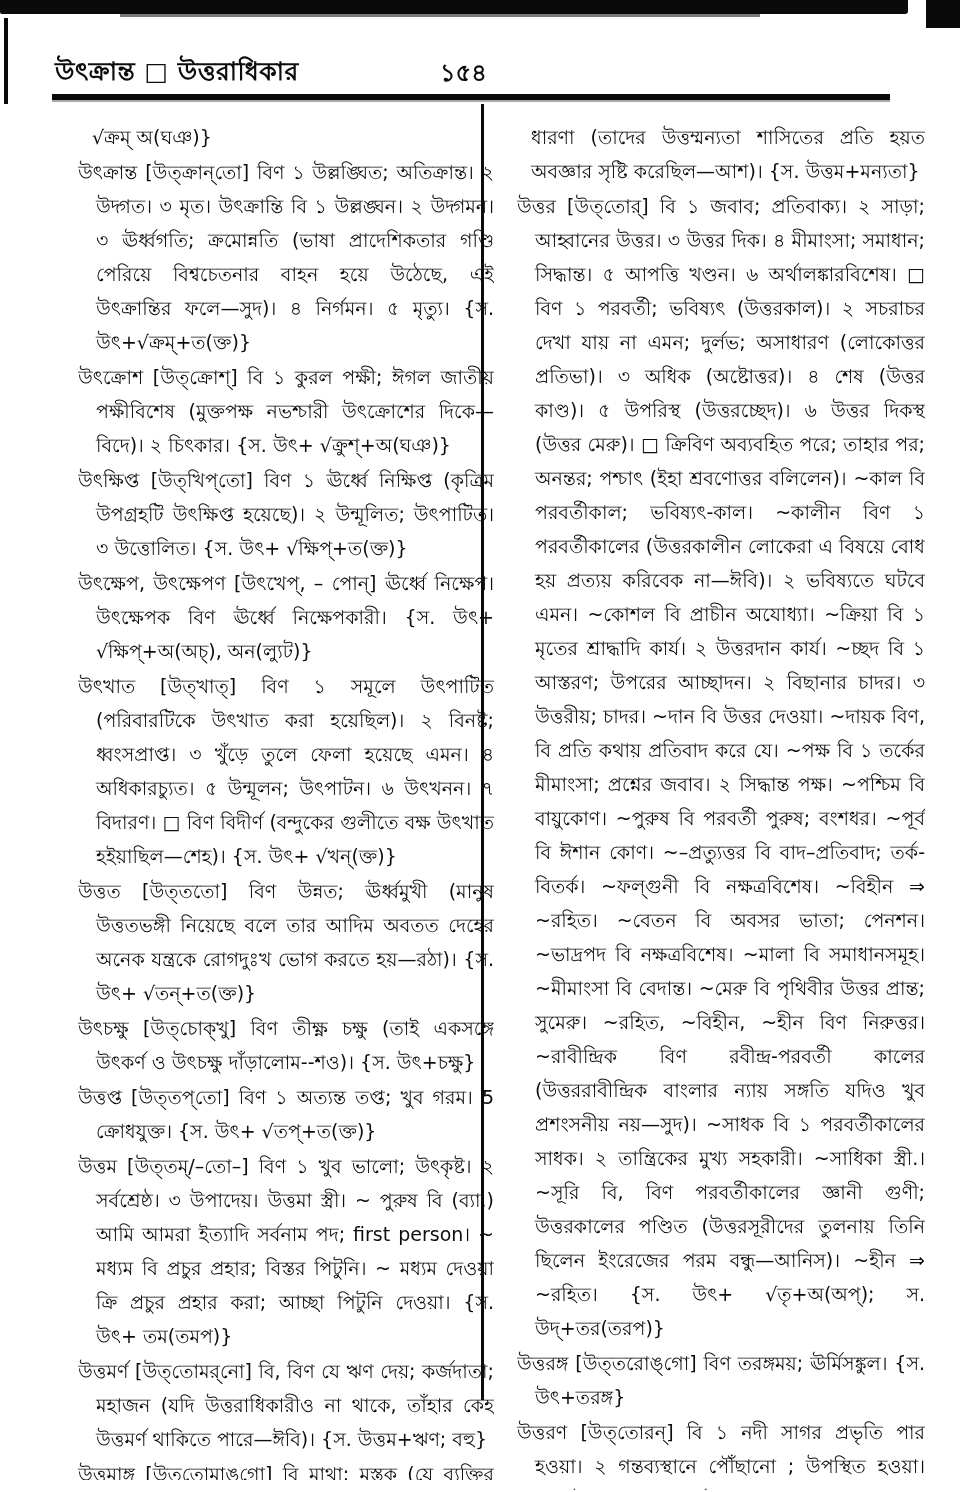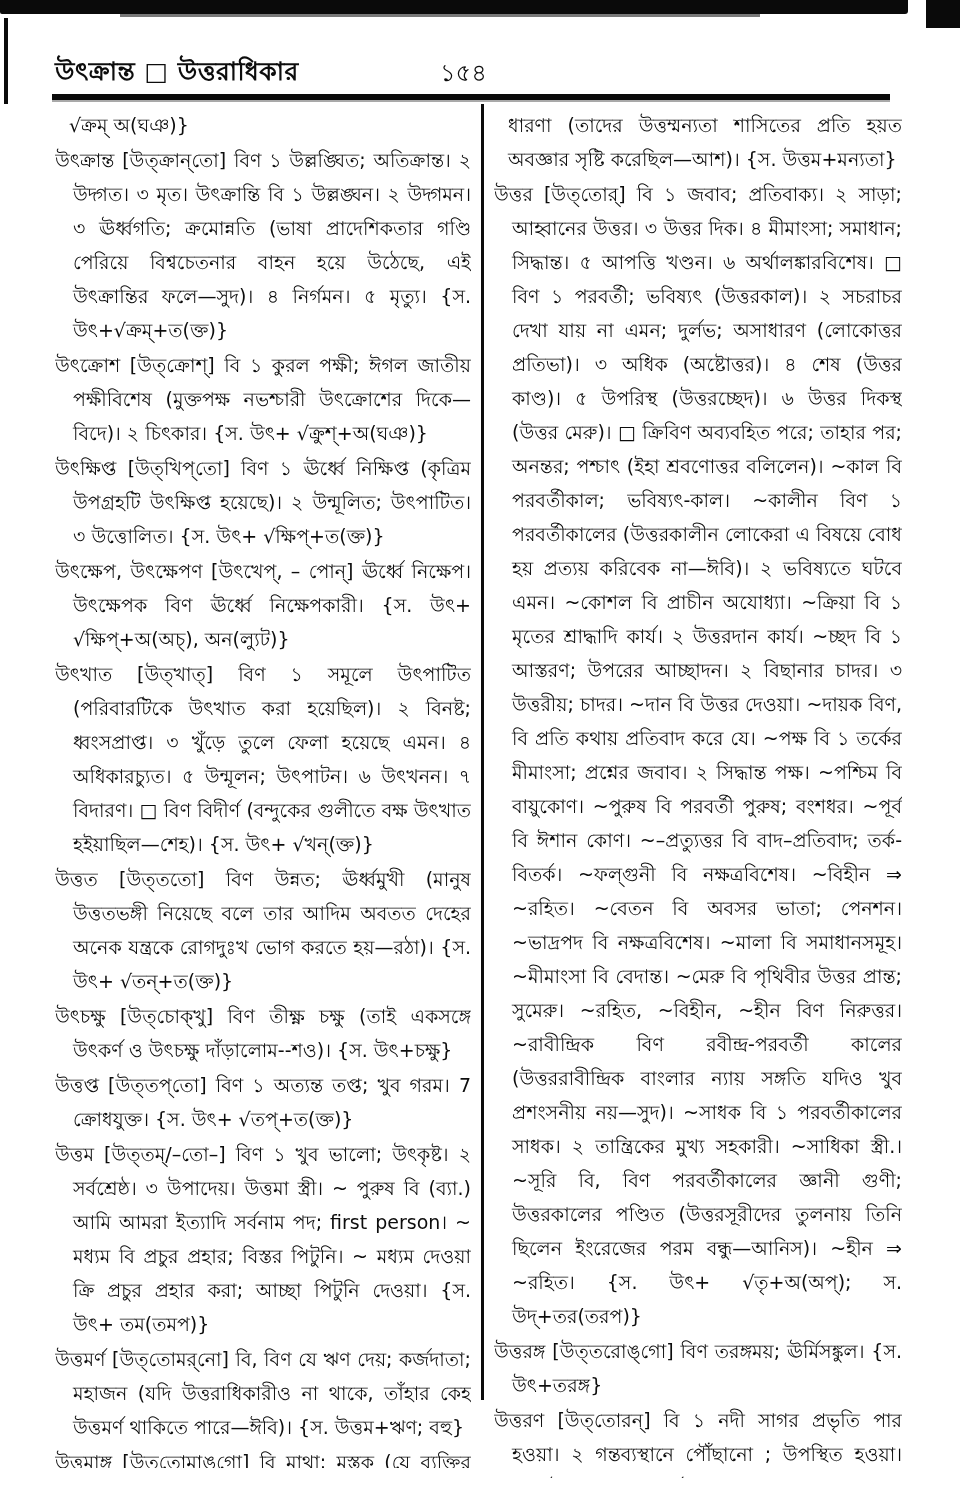--- a/index.html
+++ b/index.html
@@ -10,25 +10,25 @@
   }
   
   .art{position:absolute;background:#0a0a0a;}
   #art-top-band{left:0;top:0;width:908px;height:14px;border-radius:0 0 3px 2px;}
   #art-top-band:after{content:"";position:absolute;left:120px;top:14px;width:640px;height:3px;background:#0a0a0a;opacity:.55;}
   #art-top-right{right:0;top:0;width:34px;height:28px;}
   #art-left-edge{left:4px;top:18px;width:4px;height:86px;}
   
   #header{position:absolute;left:55px;top:52px;width:850px;height:36px;}
   #header .range{font-weight:bold;font-size:25px;letter-spacing:.5px;margin-top:32px;}
-  #pageno{position:absolute;left:440px;top:54px;font-weight:normal;font-size:24px;text-align:center;}
+  #pageno{position:absolute;left:440px;top:54px;font-weight:bold;font-size:24px;text-align:center;}
   #header-rule{position:absolute;left:52px;top:94px;width:838px;height:6px;background:#0a0a0a;box-shadow:0 2px 0 rgba(10,10,10,.35);}
   
   #col-divider{position:absolute;left:481px;top:104px;width:3px;height:1296px;background:#0a0a0a;}
-  .col{position:absolute;top:108px;overflow:hidden;}
+  .col{position:absolute;top:120px;overflow:hidden;margin-left:23px;}
   #col-left{left:55px;width:416px;height:1360px;}
   #col-right{left:494px;width:408px;height:1370px;}
   .entry{
     margin:0 0 1px 0;
     font-size:19px;line-height:34px;
     text-align:justify;
     padding-left:18px;text-indent:-18px;
   }
   .entry.cont{text-indent:0;padding-left:14px;}
   .entry b{font-weight:normal;}
@@ -50,21 +50,21 @@
 
 <div class="col" id="col-left">
     <p class="entry cont"><span>√ক্রম্ অ(ঘঞ)}</span></p>
     <p class="entry"><b>উৎক্রান্ত</b> <span>[উত্‌ক্রান্‌তো] বিণ ১ উল্লঙ্ঘিত; অতিক্রান্ত। ২ উদ্গত। ৩ মৃত। উৎক্রান্তি বি ১ উল্লঙ্ঘন। ২ উদ্গমন। ৩ ঊর্ধ্বগতি; ক্রমোন্নতি (ভাষা প্রাদেশিকতার গণ্ডি পেরিয়ে বিশ্বচেতনার বাহন হয়ে উঠেছে, এই উৎক্রান্তির ফলে—সুদ)। ৪ নির্গমন। ৫ মৃত্যু। {স. উৎ+√ক্রম্+ত(ক্ত)}</span></p>
     <p class="entry"><b>উৎক্রোশ</b> <span>[উত্‌ক্রোশ্] বি ১ কুরল পক্ষী; ঈগল জাতীয় পক্ষীবিশেষ (মুক্তপক্ষ নভশ্চারী উৎক্রোশের দিকে—বিদে)। ২ চিৎকার। {স. উৎ+ √ক্রুশ্+অ(ঘঞ)}</span></p>
     <p class="entry"><b>উৎক্ষিপ্ত</b> <span>[উত্‌খিপ্‌তো] বিণ ১ ঊর্ধ্বে নিক্ষিপ্ত (কৃত্রিম উপগ্রহটি উৎক্ষিপ্ত হয়েছে)। ২ উন্মূলিত; উৎপাটিত। ৩ উত্তোলিত। {স. উৎ+ √ক্ষিপ্+ত(ক্ত)}</span></p>
     <p class="entry"><b>উৎক্ষেপ, উৎক্ষেপণ</b> <span>[উৎখেপ্, – পোন্] ঊর্ধ্বে নিক্ষেপ। উৎক্ষেপক বিণ ঊর্ধ্বে নিক্ষেপকারী। {স. উৎ+ √ক্ষিপ্+অ(অচ্), অন(ল্যুট)}</span></p>
     <p class="entry"><b>উৎখাত</b> <span>[উত্‌খাত্] বিণ ১ সমূলে উৎপাটিত (পরিবারটিকে উৎখাত করা হয়েছিল)। ২ বিনষ্ট; ধ্বংসপ্রাপ্ত। ৩ খুঁড়ে তুলে ফেলা হয়েছে এমন। ৪ অধিকারচ্যুত। ৫ উন্মূলন; উৎপাটন। ৬ উৎখনন। ৭ বিদারণ। □ বিণ বিদীর্ণ (বন্দুকের গুলীতে বক্ষ উৎখাত হইয়াছিল—শেহ)। {স. উৎ+ √খন্(ক্ত)}</span></p>
     <p class="entry"><b>উত্তত</b> <span>[উত্‌ততো] বিণ উন্নত; ঊর্ধ্বমুখী (মানুষ উত্ততভঙ্গী নিয়েছে বলে তার আদিম অবতত দেহের অনেক যন্ত্রকে রোগদুঃখ ভোগ করতে হয়—রঠা)। {স. উৎ+ √তন্+ত(ক্ত)}</span></p>
     <p class="entry"><b>উৎচক্ষু</b> <span>[উত্‌চোক্‌খু] বিণ তীক্ষ্ণ চক্ষু (তাই একসঙ্গে উৎকর্ণ ও উৎচক্ষু দাঁড়ালোম--শও)। {স. উৎ+চক্ষু}</span></p>
-    <p class="entry"><b>উত্তপ্ত</b> <span>[উত্‌তপ্‌তো] বিণ ১ অত্যন্ত তপ্ত; খুব গরম। 7 ক্রোধযুক্ত। {স. উৎ+ √তপ্+ত(ক্ত)}</span></p>
+    <p class="entry"><b>উত্তপ্ত</b> <span>[উত্‌তপ্‌তো] বিণ ১ অত্যন্ত তপ্ত; খুব গরম। 5 ক্রোধযুক্ত। {স. উৎ+ √তপ্+ত(ক্ত)}</span></p>
     <p class="entry"><b>উত্তম</b> <span>[উত্‌তম্/–তো–] বিণ ১ খুব ভালো; উৎকৃষ্ট। ২ সর্বশ্রেষ্ঠ। ৩ উপাদেয়। উত্তমা স্ত্রী। ~ পুরুষ বি (ব্যা.) আমি আমরা ইত্যাদি সর্বনাম পদ; first person। ~ মধ্যম বি প্রচুর প্রহার; বিস্তর পিটুনি। ~ মধ্যম দেওয়া ক্রি প্রচুর প্রহার করা; আচ্ছা পিটুনি দেওয়া। {স. উৎ+ তম(তমপ)}</span></p>
     <p class="entry"><b>উত্তমর্ণ</b> <span>[উত্‌তোমর্‌নো] বি, বিণ যে ঋণ দেয়; কর্জদাতা; মহাজন (যদি উত্তরাধিকারীও না থাকে, তাঁহার কেহ উত্তমর্ণ থাকিতে পারে—ঈবি)। {স. উত্তম+ঋণ; বহু}</span></p>
     <p class="entry"><b>উত্তমাঙ্গ</b> <span>[উত্‌তোমাঙ্‌গো] বি মাথা; মস্তক (যে ব্যক্তির স্কন্ধোপরে শবস্বামীর উত্তমাঙ্গ যোজিত, হইয়াছে; সেই ব্যক্তির স্বামী হইবে — ঈবি)। ২ প্রধান অঙ্গ। ৩ মস্তক থেকে কটি পর্যন্ত অংশ। {স. উত্তম+অঙ্গ; কর্মধা.}</span></p>
   </div>
 <div class="col" id="col-right">
     <p class="entry cont"><span>ধারণা (তাদের উত্তম্মন্যতা শাসিতের প্রতি হয়ত অবজ্ঞার সৃষ্টি করেছিল—আশ)। {স. উত্তম+মন্যতা}</span></p>
     <p class="entry"><b>উত্তর</b> <span>[উত্‌তোর্] বি ১ জবাব; প্রতিবাক্য। ২ সাড়া; আহ্বানের উত্তর। ৩ উত্তর দিক। ৪ মীমাংসা; সমাধান; সিদ্ধান্ত। ৫ আপত্তি খণ্ডন। ৬ অর্থালঙ্কারবিশেষ। □ বিণ ১ পরবর্তী; ভবিষ্যৎ (উত্তরকাল)। ২ সচরাচর দেখা যায় না এমন; দুর্লভ; অসাধারণ (লোকোত্তর প্রতিভা)। ৩ অধিক (অষ্টোত্তর)। ৪ শেষ (উত্তর কাণ্ড)। ৫ উপরিস্থ (উত্তরচ্ছেদ)। ৬ উত্তর দিকস্থ (উত্তর মেরু)। □ ক্রিবিণ অব্যবহিত পরে; তাহার পর; অনন্তর; পশ্চাৎ (ইহা শ্রবণোত্তর বলিলেন)। ~কাল বি পরবর্তীকাল; ভবিষ্যৎ-কাল। ~কালীন বিণ ১ পরবর্তীকালের (উত্তরকালীন লোকেরা এ বিষয়ে বোধ হয় প্রত্যয় করিবেক না—ঈবি)। ২ ভবিষ্যতে ঘটবে এমন। ~কোশল বি প্রাচীন অযোধ্যা। ~ক্রিয়া বি ১ মৃতের শ্রাদ্ধাদি কার্য। ২ উত্তরদান কার্য। ~চ্ছদ বি ১ আস্তরণ; উপরের আচ্ছাদন। ২ বিছানার চাদর। ৩ উত্তরীয়; চাদর। ~দান বি উত্তর দেওয়া। ~দায়ক বিণ, বি প্রতি কথায় প্রতিবাদ করে যে। ~পক্ষ বি ১ তর্কের মীমাংসা; প্রশ্নের জবাব। ২ সিদ্ধান্ত পক্ষ। ~পশ্চিম বি বায়ুকোণ। ~পুরুষ বি পরবর্তী পুরুষ; বংশধর। ~পূর্ব বি ঈশান কোণ। ~–প্রত্যুত্তর বি বাদ–প্রতিবাদ; তর্ক-বিতর্ক। ~ফল্গুনী বি নক্ষত্রবিশেষ। ~বিহীন ⇒ ~রহিত। ~বেতন বি অবসর ভাতা; পেনশন। ~ভাদ্রপদ বি নক্ষত্রবিশেষ। ~মালা বি সমাধানসমূহ। ~মীমাংসা বি বেদান্ত। ~মেরু বি পৃথিবীর উত্তর প্রান্ত; সুমেরু। ~রহিত, ~বিহীন, ~হীন বিণ নিরুত্তর। ~রাবীন্দ্রিক বিণ রবীন্দ্র-পরবর্তী কালের (উত্তররাবীন্দ্রিক বাংলার ন্যায় সঙ্গতি যদিও খুব প্রশংসনীয় নয়—সুদ)। ~সাধক বি ১ পরবর্তীকালের সাধক। ২ তান্ত্রিকের মুখ্য সহকারী। ~সাধিকা স্ত্রী.। ~সূরি বি, বিণ পরবর্তীকালের জ্ঞানী গুণী; উত্তরকালের পণ্ডিত (উত্তরসূরীদের তুলনায় তিনি ছিলেন ইংরেজের পরম বন্ধু—আনিস)। ~হীন ⇒ ~রহিত। {স. উৎ+ √তৃ+অ(অপ্); স. উদ্+তর(তরপ)}</span></p>
     <p class="entry"><b>উত্তরঙ্গ</b> <span>[উত্‌তরোঙ্‌গো] বিণ তরঙ্গময়; ঊর্মিসঙ্কুল। {স. উৎ+তরঙ্গ}</span></p>
     <p class="entry"><b>উত্তরণ</b> <span>[উত্‌তোরন্] বি ১ নদী সাগর প্রভৃতি পার হওয়া। ২ গন্তব্যস্থানে পৌঁছানো ; উপস্থিত হওয়া। {স. উৎ+ তৃ+অন(ল্যুট)}</span></p>
   </div>

